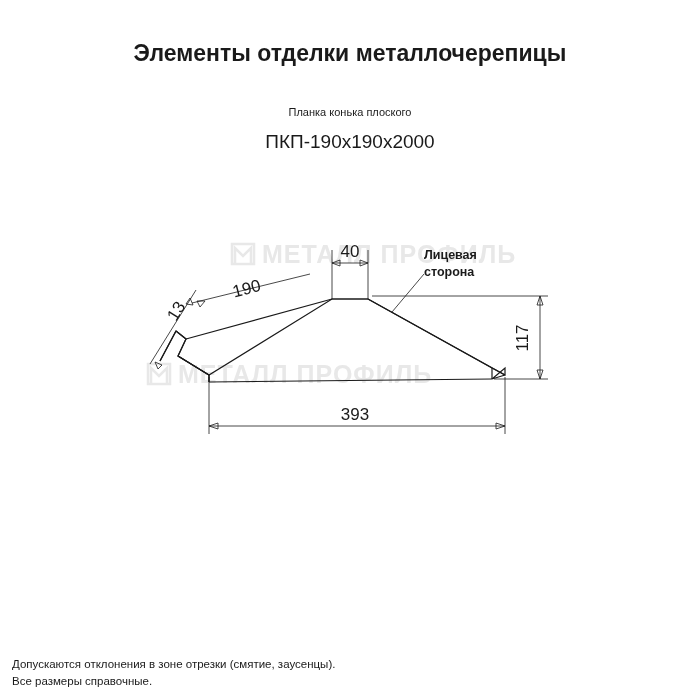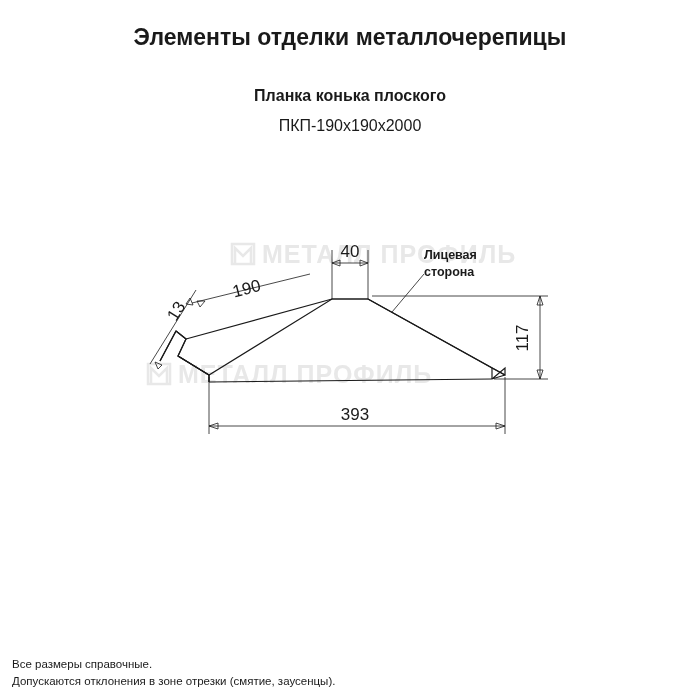--- a/index.html
+++ b/index.html
@@ -15,41 +15,41 @@
     overflow: hidden;
     position: relative;
   }
   .page {
     position: relative;
     width: 700px;
     height: 700px;
   }
   .title-block {
     position: absolute;
-    top: 22px;
+    top: 38px;
     left: 0;
     width: 700px;
     text-align: center;
   }
   .main-title {
     font-size: 23px;
     font-weight: bold;
     letter-spacing: 0px;
     line-height: 30px;
     margin: 0;
   }
   .sub-title {
-    font-size: 16px;
-    font-weight: bold;
+    font-size: 11px;
+    font-weight: normal;
     margin: 0;
     padding-top: 32px;
     line-height: 24px;
   }
   .code-title {
-    font-size: 16px;
+    font-size: 19px;
     font-weight: normal;
     margin: 0;
     padding-top: 6px;
     line-height: 24px;
   }
   .drawing-wrap {
     position: absolute;
     top: 164px;
     left: 0;
     width: 700px;
@@ -195,17 +195,17 @@
         <path class="thin" d="M209,262 L505,262"></path>
         <path class="thin" d="M209,262 L218,259 L218,265 Z" fill="#1a1a1a" stroke="none"></path>
         <path class="thin" d="M505,262 L496,259 L496,265 Z" fill="#1a1a1a" stroke="none"></path>
         <text class="dim-text" x="355" y="256" text-anchor="middle">393</text>
       </g>
 
     </svg>
   </div>
 
   <div class="footer">
+    <div>Допускаются отклонения в зоне отрезки (смятие, заусенцы).</div>
     <div>Все размеры справочные.</div>
-    <div>Допускаются отклонения в зоне отрезки (смятие, заусенцы).</div>
   </div>
 
 </div>
 
 </body></html>

